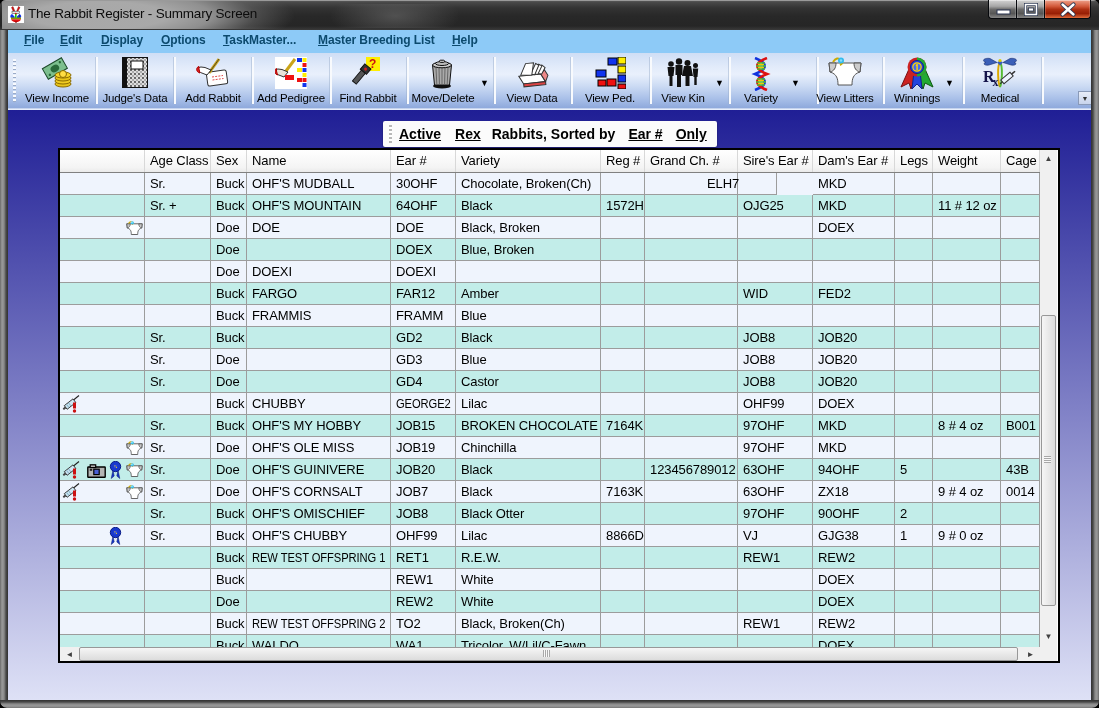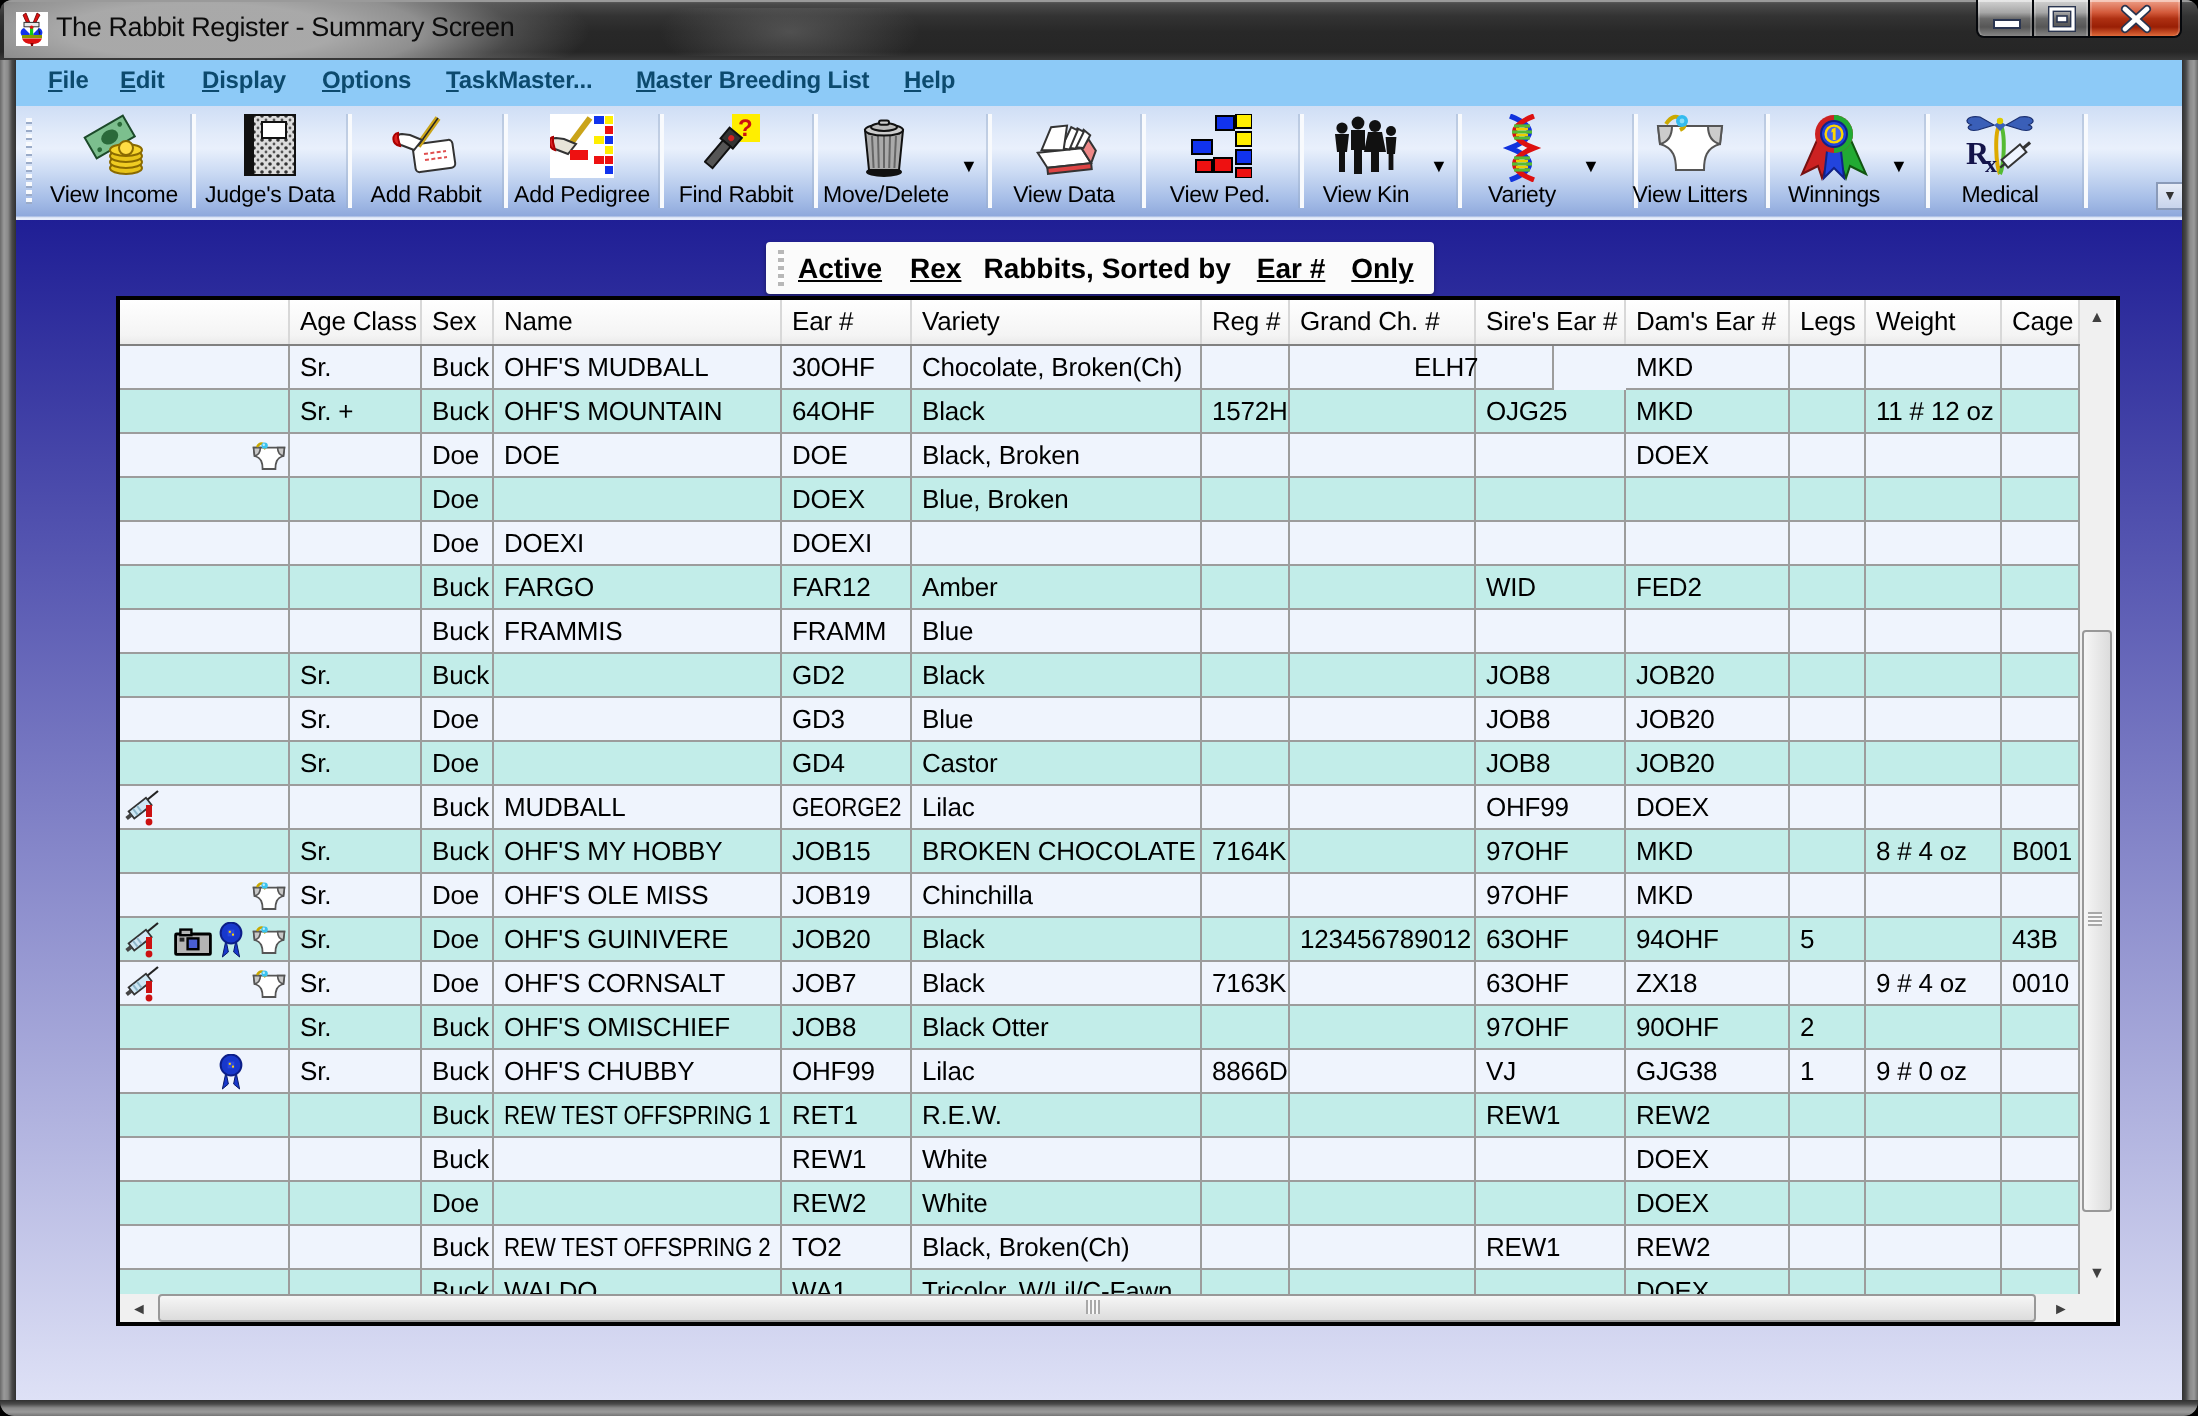--- a/index.html
+++ b/index.html
@@ -569,21 +569,21 @@
                   <line x1="2.5" y1="10" x2="-0.5" y2="10" stroke="#444" stroke-width="2"></line>
                   <line x1="5" y1="8.2" x2="5" y2="12" stroke="#8fb8cc" stroke-width="1"></line>
                   <line x1="7.5" y1="8.2" x2="7.5" y2="12" stroke="#8fb8cc" stroke-width="1"></line>
                 </g>
                 <rect x="11" y="8.5" width="3" height="6" fill="#cc1111"></rect>
                 <circle cx="12.5" cy="17" r="1.7" fill="#cc1111"></circle>
               </svg>
             </div>
             <div class="cell" style="left:85px;width:66px"></div>
             <div class="cell" style="left:151px;width:36px">Buck</div>
-            <div class="cell" style="left:187px;width:144px">MUDBALL</div>
+            <div class="cell" style="left:187px;width:144px">CHUBBY</div>
             <div class="cell" style="left:331px;width:65px"><span style="display:inline-block;transform:scaleX(0.86);transform-origin:0 50%;white-space:nowrap">GEORGE2</span></div>
             <div class="cell" style="left:396px;width:145px">Lilac</div>
             <div class="cell" style="left:541px;width:44px"></div>
             <div class="cell" style="left:585px;width:93px"></div>
             <div class="cell" style="left:678px;width:75px">OHF99</div>
             <div class="cell" style="left:753px;width:82px">DOEX</div>
             <div class="cell" style="left:835px;width:38px"></div>
             <div class="cell" style="left:873px;width:68px"></div>
             <div class="cell" style="left:941px;width:39px"></div>
           </div>
@@ -701,21 +701,21 @@
             <div class="cell" style="left:151px;width:36px">Doe</div>
             <div class="cell" style="left:187px;width:144px">OHF'S CORNSALT</div>
             <div class="cell" style="left:331px;width:65px">JOB7</div>
             <div class="cell" style="left:396px;width:145px">Black</div>
             <div class="cell" style="left:541px;width:44px">7163K</div>
             <div class="cell" style="left:585px;width:93px"></div>
             <div class="cell" style="left:678px;width:75px">63OHF</div>
             <div class="cell" style="left:753px;width:82px">ZX18</div>
             <div class="cell" style="left:835px;width:38px"></div>
             <div class="cell" style="left:873px;width:68px">9 # 4 oz</div>
-            <div class="cell" style="left:941px;width:39px">0010</div>
+            <div class="cell" style="left:941px;width:39px">0014</div>
           </div>
           <div class="row c" style="top:353px">
             <div class="cell icell" style="left:0px;width:85px"></div>
             <div class="cell" style="left:85px;width:66px">Sr.</div>
             <div class="cell" style="left:151px;width:36px">Buck</div>
             <div class="cell" style="left:187px;width:144px">OHF'S OMISCHIEF</div>
             <div class="cell" style="left:331px;width:65px">JOB8</div>
             <div class="cell" style="left:396px;width:145px">Black Otter</div>
             <div class="cell" style="left:541px;width:44px"></div>
             <div class="cell" style="left:585px;width:93px"></div>

